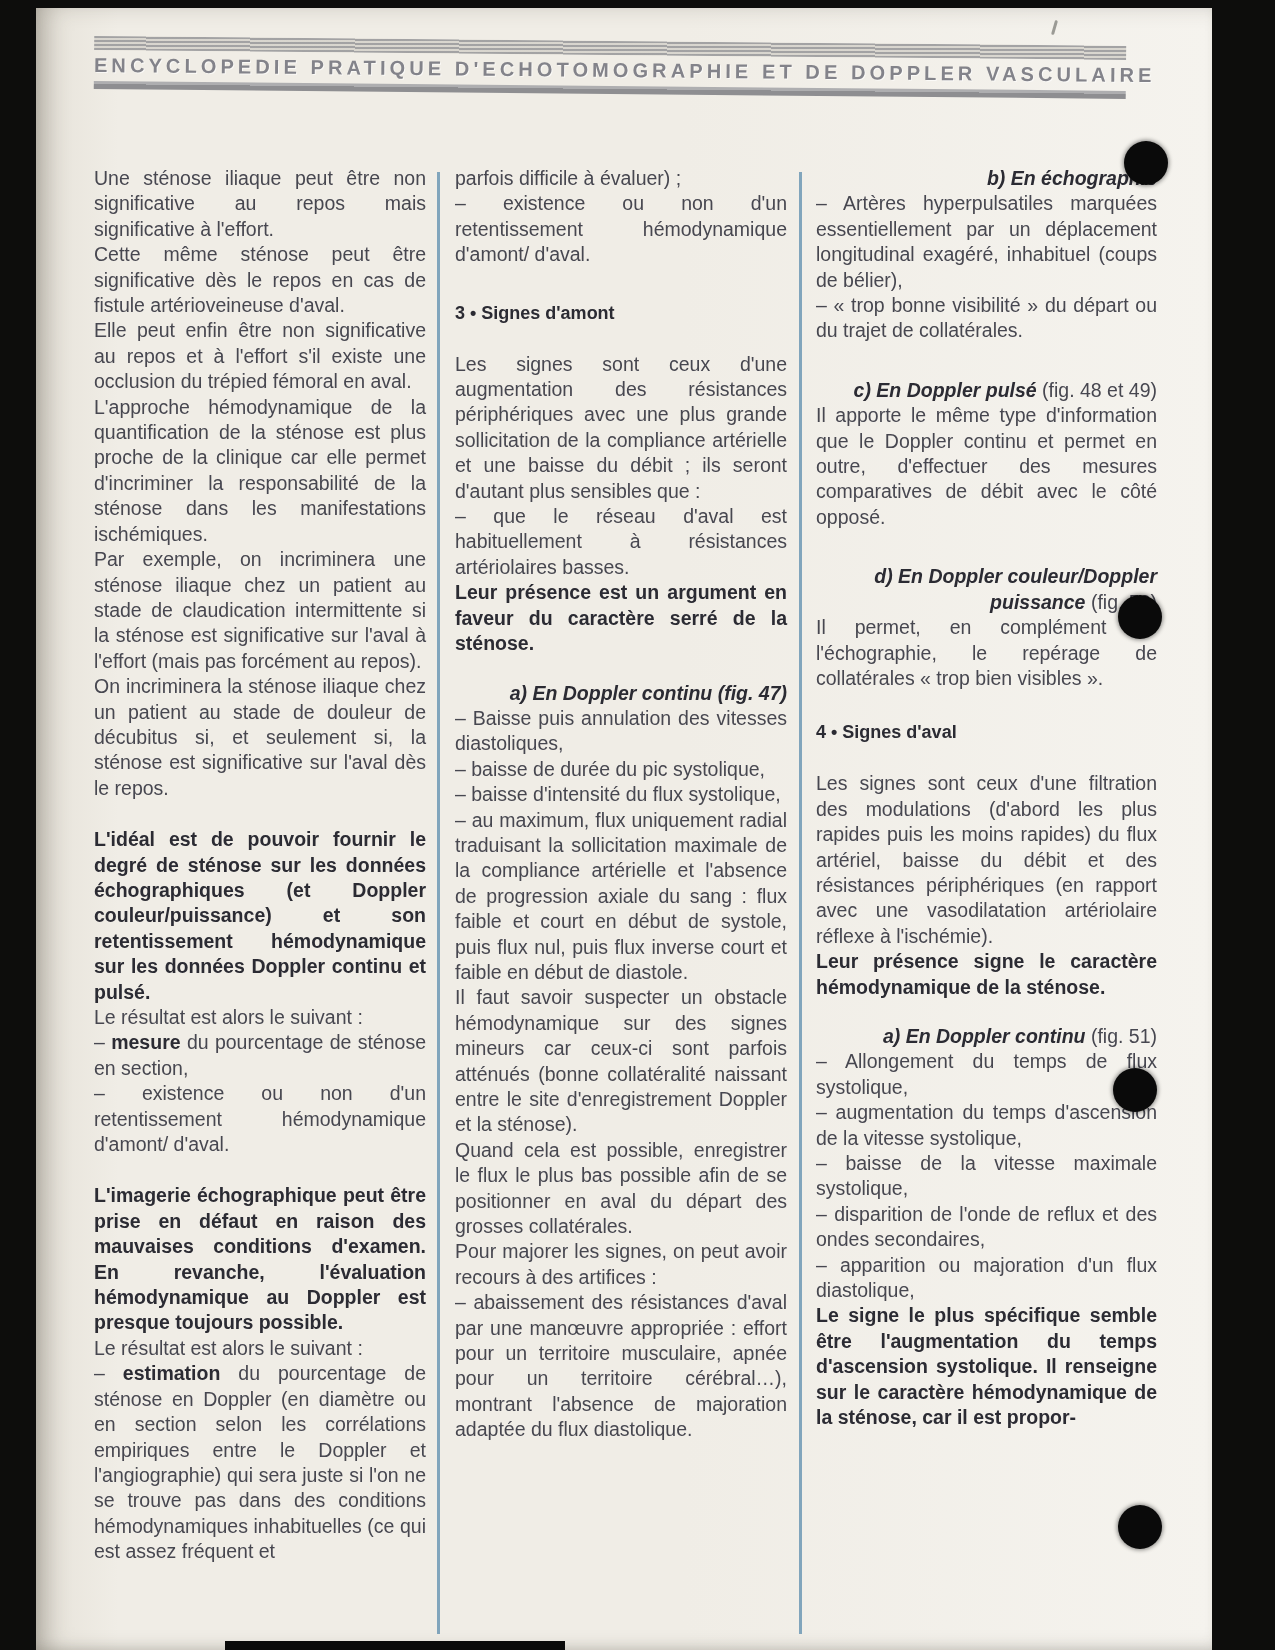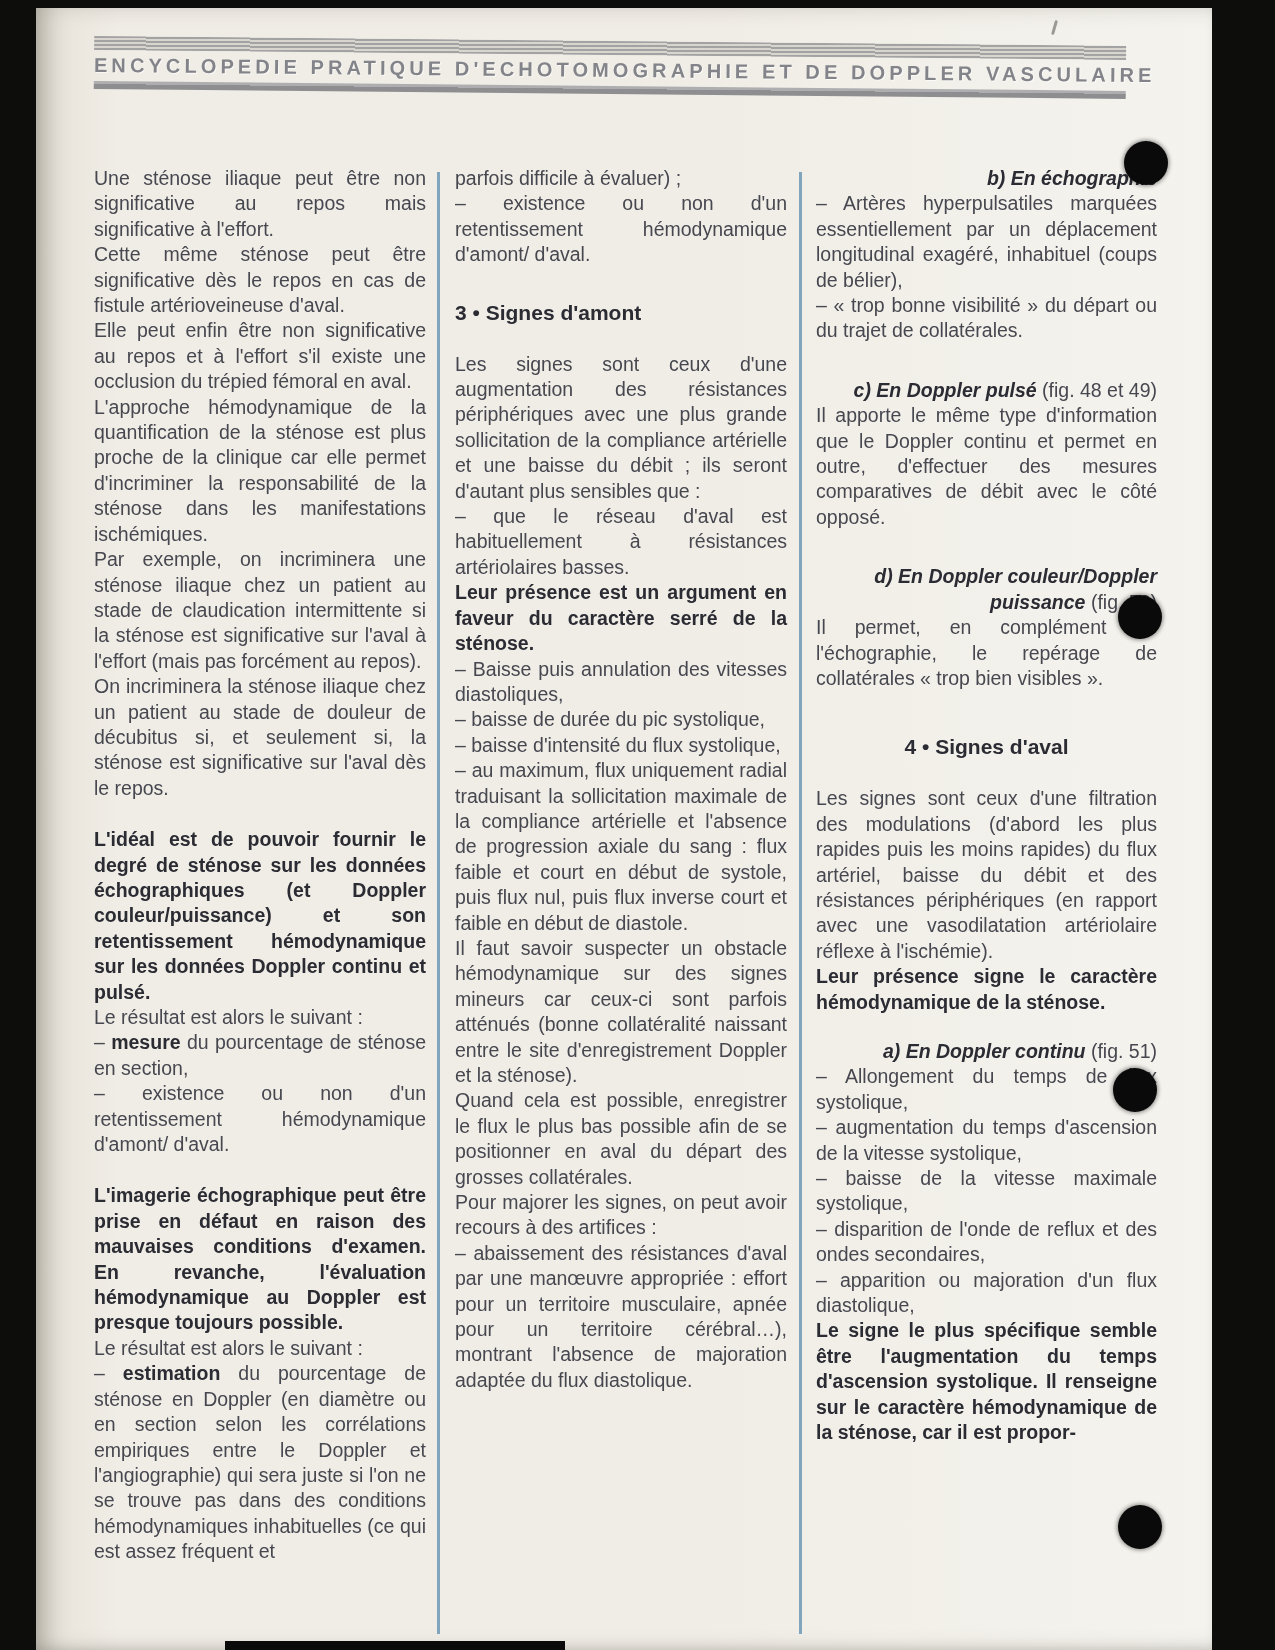--- a/index.html
+++ b/index.html
@@ -56,21 +56,21 @@
     background:var(--divider-color);
     opacity:.85;
   }
   .divider-1{left:401px;}
   .divider-2{left:763px;}
   
   .block{margin:0;}
   .para{text-align:justify;}
   .heading{
     font-weight:700;color:var(--bold-color);
-    font-size:21px;line-height:26px;
+    font-size:18px;line-height:26px;
     margin-bottom:26px;text-align:left;
   }
   .subhead{text-align:right;line-height:25.4px;}
   .seg-r{font-weight:400;}
   .seg-b{font-weight:700;color:var(--bold-color);}
   .seg-bi{font-weight:700;font-style:italic;color:var(--bold-color);}
   
   .punch-hole{
     position:absolute;width:44px;height:44px;border-radius:50%;
     background:#0a0a0a;
@@ -118,38 +118,39 @@
       <div class="block para"><span class="seg-r">Le résultat est alors le suivant :</span></div>
       <div class="block para"><span class="seg-r">– </span><span class="seg-b">estimation</span><span class="seg-r"> du pourcentage de sténose en Doppler (en diamètre ou en section selon les corrélations empiriques entre le Doppler et l'angiographie) qui sera juste si l'on ne se trouve pas dans des conditions hémodynamiques inhabituelles (ce qui est assez fréquent et</span></div>
     </div>
   <div class="col col-2">
       <div class="block para"><span class="seg-r">parfois difficile à évaluer) ;</span></div>
       <div class="block para"><span class="seg-r">– existence ou non d'un retentissement hémodynamique d'amont/ d'aval.</span></div>
       <div class="block heading" style="margin-top: 32px;"><span class="seg-b">3 • Signes d'amont</span></div>
       <div class="block para"><span class="seg-r">Les signes sont ceux d'une augmentation des résistances périphériques avec une plus grande sollicitation de la compliance artérielle et une baisse du débit ; ils seront d'autant plus sensibles que :</span></div>
       <div class="block para"><span class="seg-r">– que le réseau d'aval est habituellement à résistances artériolaires basses.</span></div>
       <div class="block para"><span class="seg-b">Leur présence est un argument en faveur du caractère serré de la sténose.</span></div>
+      <div class="block subhead" style="margin-top: 24px;"><span class="seg-bi">a)  En Doppler continu (fig. 47)</span></div>
       <div class="block para"><span class="seg-r">– Baisse puis annulation des vitesses diastoliques,</span></div>
       <div class="block para"><span class="seg-r">– baisse de durée du pic systolique,</span></div>
       <div class="block para"><span class="seg-r">– baisse d'intensité du flux systolique,</span></div>
       <div class="block para"><span class="seg-r">– au maximum, flux uniquement radial traduisant la sollicitation maximale de la compliance artérielle et l'absence de progression axiale du sang : flux faible et court en début de systole, puis flux nul, puis flux inverse court et faible en début de diastole.</span></div>
       <div class="block para"><span class="seg-r">Il faut savoir suspecter un obstacle hémodynamique sur des signes mineurs car ceux-ci sont parfois atténués (bonne collatéralité naissant entre le site d'enregistrement Doppler et la sténose).</span></div>
       <div class="block para"><span class="seg-r">Quand cela est possible, enregistrer le flux le plus bas possible afin de se positionner en aval du départ des grosses collatérales.</span></div>
       <div class="block para"><span class="seg-r">Pour majorer les signes, on peut avoir recours à des artifices :</span></div>
       <div class="block para"><span class="seg-r">– abaissement des résistances d'aval par une manœuvre appropriée : effort pour un territoire musculaire, apnée pour un territoire cérébral…), montrant l'absence de majoration adaptée du flux diastolique.</span></div>
     </div>
   <div class="col col-3">
       <div class="block subhead"><span class="seg-bi">b) En échographie</span></div>
       <div class="block para"><span class="seg-r">– Artères hyperpulsatiles marquées essentiellement par un déplacement longitudinal exagéré, inhabituel (coups de bélier),</span></div>
       <div class="block para"><span class="seg-r">– « trop bonne visibilité » du départ ou du trajet de collatérales.</span></div>
       <div class="block subhead" style="margin-top: 34px;"><span class="seg-bi">c) En Doppler pulsé</span><span class="seg-r"> (fig. 48 et 49)</span></div>
       <div class="block para"><span class="seg-r">Il apporte le même type d'information que le Doppler continu et permet en outre, d'effectuer des mesures comparatives de débit avec le côté opposé.</span></div>
       <div class="block subhead" style="margin-top: 34px;"><span class="seg-bi">d) En Doppler couleur/Doppler puissance</span><span class="seg-r"> (fig. 50)</span></div>
       <div class="block para"><span class="seg-r">Il permet, en complément de l'échographie, le repérage de collatérales « trop bien visibles ».</span></div>
-      <div class="block heading" style="margin-top: 43px; text-align: center;"><span class="seg-b">4 • Signes d'aval</span></div>
+      <div class="block heading" style="margin-top: 28px;"><span class="seg-b">4 • Signes d'aval</span></div>
       <div class="block para"><span class="seg-r">Les signes sont ceux d'une filtration des modulations (d'abord les plus rapides puis les moins rapides) du flux artériel, baisse du débit et des résistances périphériques (en rapport avec une vasodilatation artériolaire réflexe à l'ischémie).</span></div>
       <div class="block para"><span class="seg-b">Leur présence signe le caractère hémodynamique de la sténose.</span></div>
       <div class="block subhead" style="margin-top: 24px;"><span class="seg-bi">a) En Doppler continu</span><span class="seg-r"> (fig. 51)</span></div>
       <div class="block para"><span class="seg-r">– Allongement du temps de flux systolique,</span></div>
       <div class="block para"><span class="seg-r">– augmentation du temps d'ascension de la vitesse systolique,</span></div>
       <div class="block para"><span class="seg-r">– baisse de la vitesse maximale systolique,</span></div>
       <div class="block para"><span class="seg-r">– disparition de l'onde de reflux et des ondes secondaires,</span></div>
       <div class="block para"><span class="seg-r">– apparition ou majoration d'un flux diastolique,</span></div>
       <div class="block para"><span class="seg-b">Le signe le plus spécifique semble être l'augmentation du temps d'ascension systolique. Il renseigne sur le caractère hémodynamique de la sténose, car il est propor-</span></div>
     </div>

